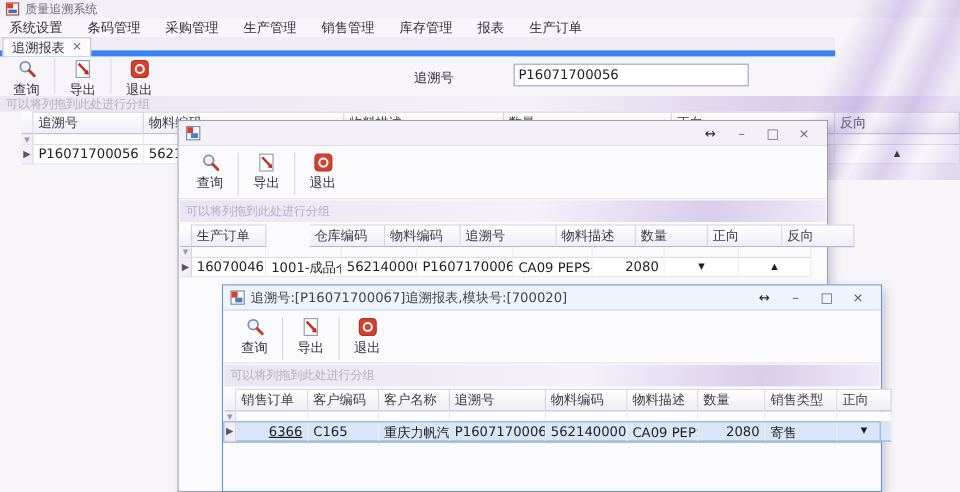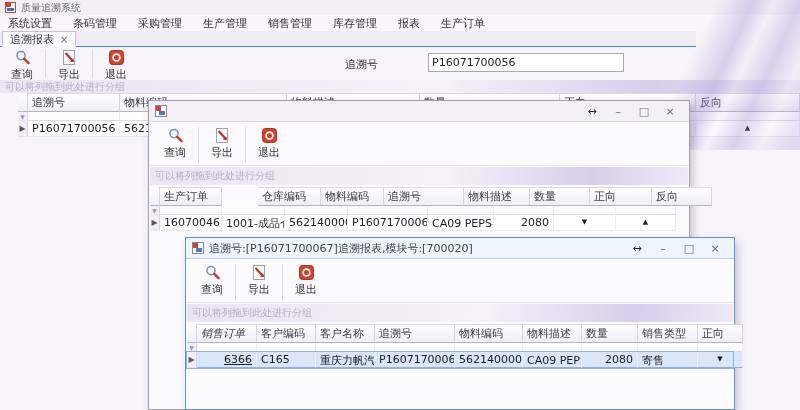--- a/index.html
+++ b/index.html
@@ -12,21 +12,21 @@
   .titlebar { position:absolute; left:0; top:0; width:800px; height:15px; background:#f2ف0f6;
     background:#f2f0f6; display:flex; align-items:center; padding-left:5px; gap:5px; }
   .titlebar .ttl { font-size:10px; color:#6b6977; }
   .appicon { width:11px; height:11px; border:1px solid #b04a3a; background:#fff; position:relative; }
   .appicon::before { content:""; position:absolute; left:0; top:0; width:5px; height:4px; background:#d9402b; }
   .appicon::after { content:""; position:absolute; left:1px; bottom:1px; width:7px; height:3px; background:#3f6fb5; }
   .menubar { position:absolute; left:0; top:15px; width:800px; height:16px; background:#f8f6fb;
     display:flex; align-items:center; padding-left:8px; gap:21px; }
   .menubar span { color:#2f2e36; cursor:default; }
   .tabstrip { position:absolute; left:0; top:31px; width:696px; height:16px; background:#efecf4;
-    border-bottom:1px solid #3b82f6; }
+    border-bottom:5px solid #3b82f6; }
   .tab { position:absolute; left:2px; top:0; height:16px; background:#fbfafd; border:1px solid #c7c2d2;
     border-bottom:none; display:flex; align-items:center; gap:6px; padding:0 7px; color:#35343c; }
   .tab .x { color:#6d6b78; font-size:10px; }
 
   
   .toolbar { display:flex; align-items:flex-start; background:transparent; }
   .tbtn { display:flex; flex-direction:column; align-items:center; gap:1px; padding:2px 9px 1px 9px; cursor:default; }
   .tbtn .lbl { color:#33323a; }
   .tsep { width:1px; align-self:stretch; background:#dcd9e4; margin:2px 3px; }
   .main-toolbar { position:absolute; left:2px; top:47px; width:798px; height:33px; }
@@ -302,21 +302,21 @@
                 <circle cx="8.5" cy="8.5" r="3.4" fill="none" stroke="#fff" stroke-width="1.7"></circle>
               </svg>
 </span>
           <span class="lbl">退出</span>
         </div>
       </div>
       <div class="grouppanel wgroup" style="margin:1px;">可以将列拖到此处进行分组</div>
       <div class="grid" style="left:1px; top:65px; width:546px;">
           <div class="grow ghead" style="height: 19px;">
             <div class="gmark" style="width: 10px;"></div>
-            <div class="gcell" style="width: 60px; text-align: left; font-style: italic;">销售订单</div>
+            <div class="gcell" style="width: 60px; text-align: left;">销售订单</div>
             <div class="gcell" style="width: 59px; text-align: left;">客户编码</div>
             <div class="gcell" style="width: 59px; text-align: left;">客户名称</div>
             <div class="gcell" style="width: 80px; text-align: left;">追溯号</div>
             <div class="gcell" style="width: 68px; text-align: left;">物料编码</div>
             <div class="gcell" style="width: 59px; text-align: left;">物料描述</div>
             <div class="gcell" style="width: 56px; text-align: left;">数量</div>
             <div class="gcell" style="width: 60px; text-align: left;">销售类型</div>
             <div class="gcell" style="width: 45px; text-align: left;">正向</div>
           </div>
           <div class="grow gfilter" style="height: 9px;">

